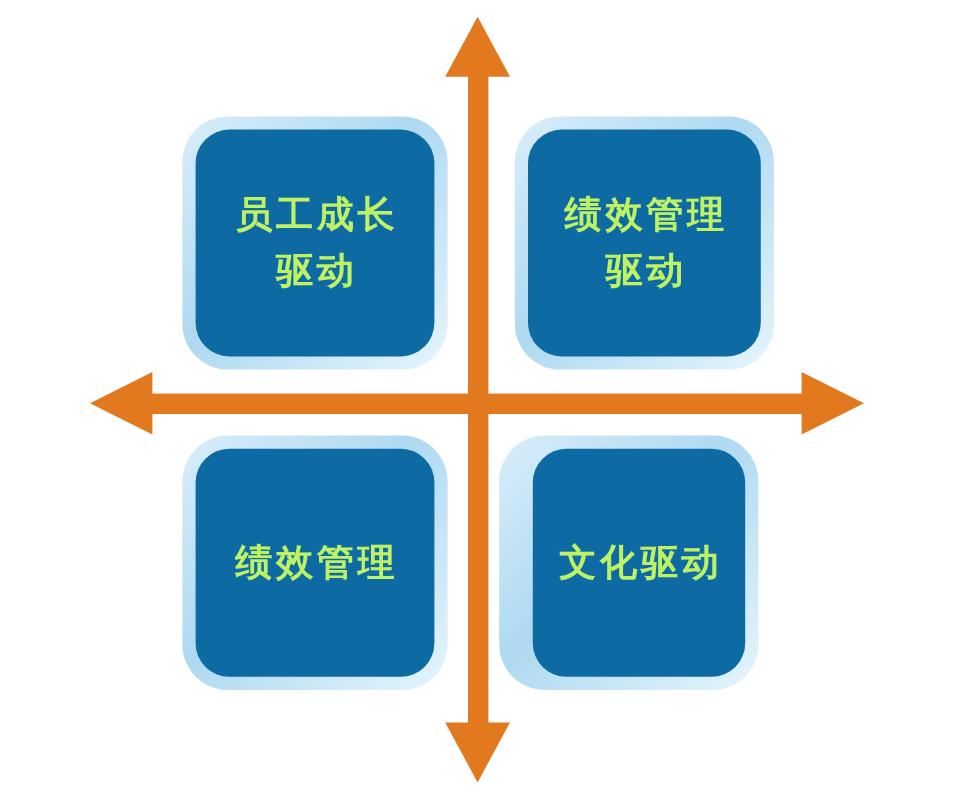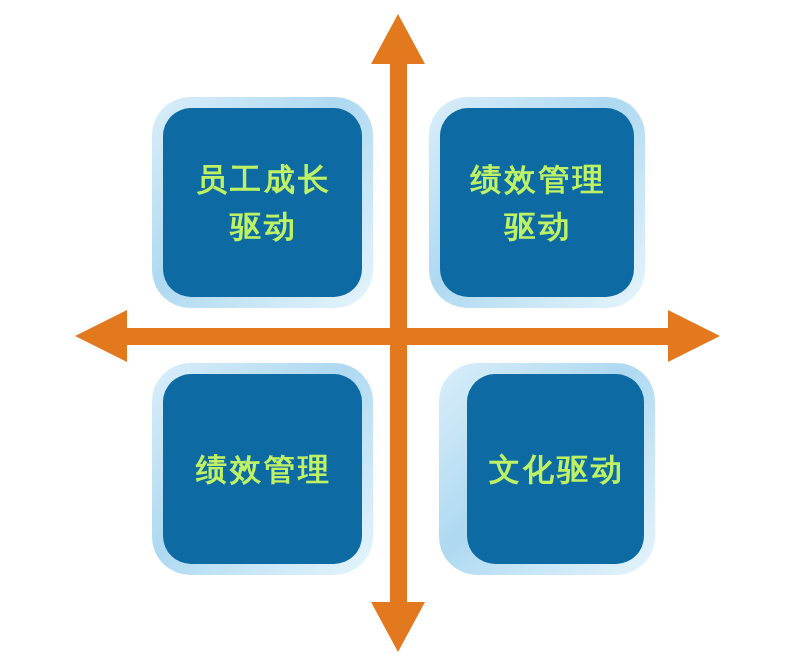--- a/index.html
+++ b/index.html
@@ -47,21 +47,21 @@
   .qbox {
     position: absolute;
     box-sizing: border-box;
     padding: 11px;
     border-radius: 38px;
     background: linear-gradient(135deg, #daeefa 0%, #aed9f1 45%, #e6f5fc 100%);
   }
   .qbox.tl { left: 152px; top: 97px;  width: 221px; height: 211px; }
   .qbox.tr { left: 429px; top: 97px;  width: 216px; height: 211px; }
   .qbox.bl { left: 152px; top: 363px; width: 221px; height: 212px; }
-  .qbox.br { left: 439px; top: 363px; width: 216px; height: 212px; padding-left: 28px; }
+  .qbox.br { left: 416px; top: 363px; width: 216px; height: 212px; padding-left: 28px; }
 
   .qinner {
     width: 100%;
     height: 100%;
     border-radius: 28px;
     background: #0d6aa3;
     display: flex;
     flex-direction: column;
     align-items: center;
     justify-content: center;

